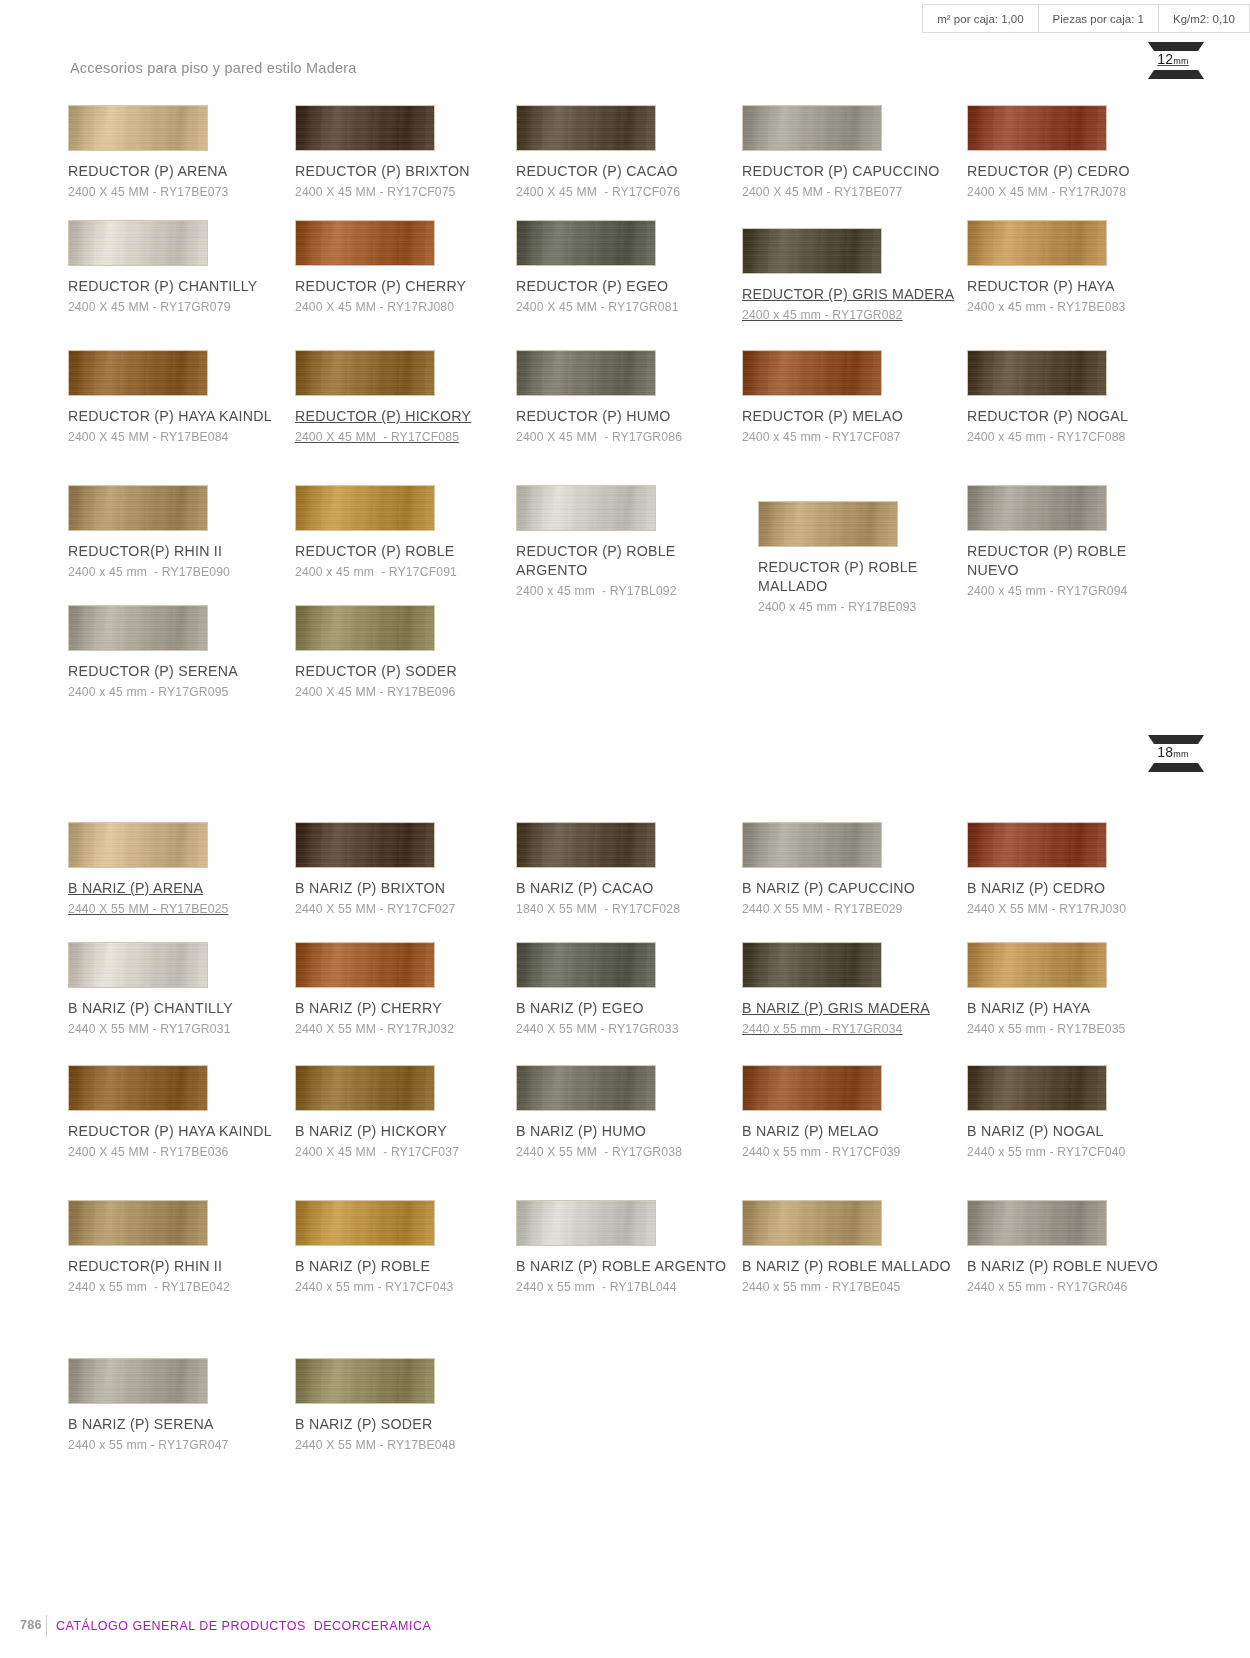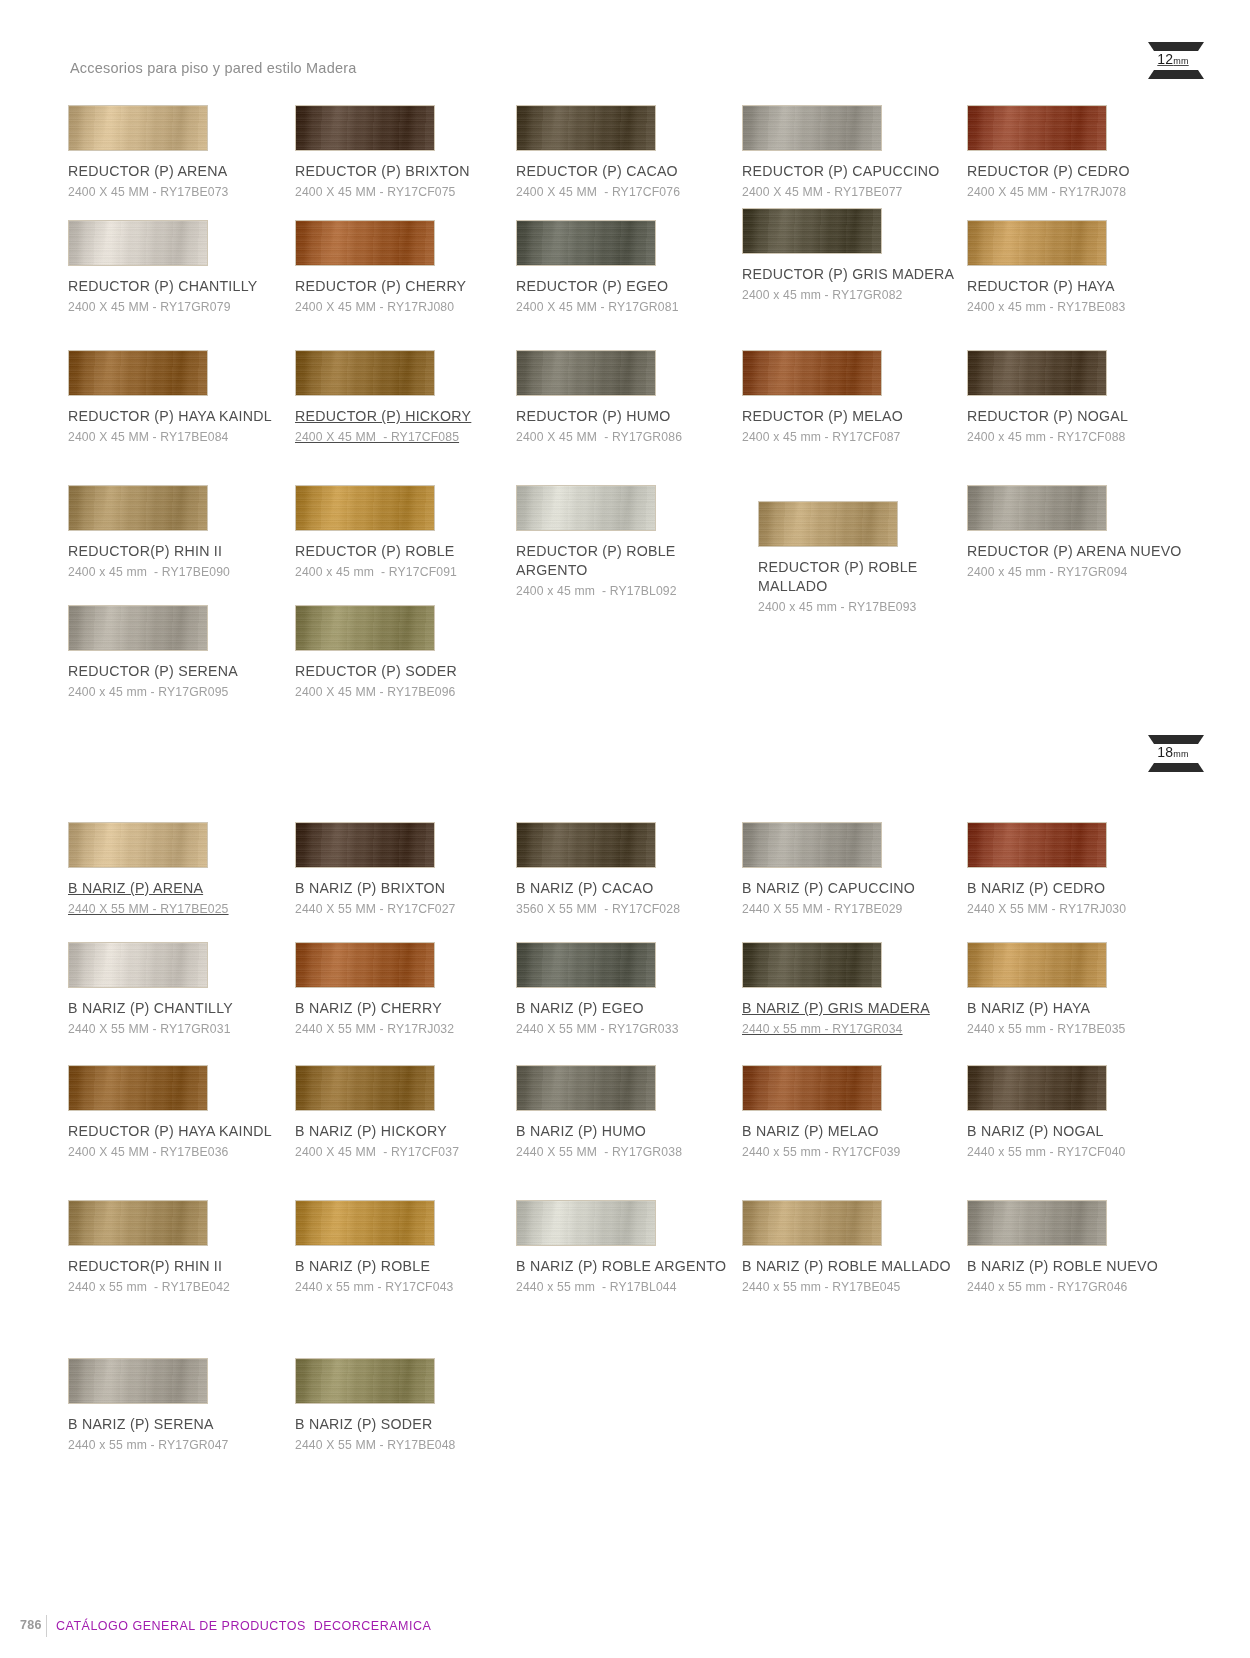--- a/index.html
+++ b/index.html
@@ -112,20 +112,25 @@
     white-space:pre;
   }
 </style>
 </head>
 <body>
 
 <div class="page">
 
   <div class="header">
     <div class="subtitle">Accesorios para piso y pared estilo Madera</div>
+    <div class="specbar">
+      <div class="cell">m² por caja: 1,00</div>
+      <div class="cell">Piezas por caja:  1</div>
+      <div class="cell">Kg/m2: 0,10</div>
+    </div>
   </div>
 
   <div class="thickmark" id="mark-12" style="left:1148px;top:42px;text-decoration:underline;">
     <div class="bar top"></div>
     <div class="val"><span>12</span><span class="u">mm</span></div>
     <div class="bar bottom"></div>
   </div>
 
   <div class="thickmark" id="mark-18" style="left:1148px;top:735px;">
     <div class="bar top"></div>
@@ -191,21 +196,21 @@
         <div class="pspec">2400 X 45 MM - RY17RJ080</div>
       </div>
       <div class="cellitem" style="left: 516px; top: 220px;">
         <div class="swatch" style="background: linear-gradient(100deg, rgb(55, 57, 45) 0%, rgb(117, 119, 107) 28%, rgb(91, 93, 81) 55%, rgb(71, 73, 61) 78%, rgb(106, 108, 96) 100%);">
           <div class="grain"></div>
           <div class="grain2"></div>
         </div>
         <div class="pname">REDUCTOR (P) EGEO</div>
         <div class="pspec">2400 X 45 MM - RY17GR081</div>
       </div>
-      <div class="cellitem" style="left: 742px; top: 208px;">
+      <div class="cellitem" style="left: 742px; top: 228px; text-decoration: underline;">
         <div class="swatch" style="background: linear-gradient(100deg, rgb(41, 35, 15) 0%, rgb(103, 97, 77) 28%, rgb(77, 71, 51) 55%, rgb(57, 51, 31) 78%, rgb(92, 86, 66) 100%);">
           <div class="grain"></div>
           <div class="grain2"></div>
         </div>
         <div class="pname">REDUCTOR (P) GRIS MADERA</div>
         <div class="pspec">2400 x 45 mm - RY17GR082</div>
       </div>
       <div class="cellitem" style="left: 967px; top: 220px;">
         <div class="swatch" style="background: linear-gradient(100deg, rgb(151, 107, 38) 0%, rgb(213, 169, 100) 28%, rgb(187, 143, 74) 55%, rgb(167, 123, 54) 78%, rgb(202, 158, 89) 100%);">
           <div class="grain"></div>
@@ -284,21 +289,21 @@
           <div class="grain2"></div>
         </div>
         <div class="pname">REDUCTOR (P) ROBLE MALLADO</div>
         <div class="pspec">2400 x 45 mm - RY17BE093</div>
       </div>
       <div class="cellitem" style="left: 967px; top: 485px;">
         <div class="swatch" style="background: linear-gradient(100deg, rgb(119, 114, 102) 0%, rgb(181, 176, 164) 28%, rgb(155, 150, 138) 55%, rgb(135, 130, 118) 78%, rgb(170, 165, 153) 100%);">
           <div class="grain"></div>
           <div class="grain2"></div>
         </div>
-        <div class="pname">REDUCTOR (P) ARENA NUEVO</div>
+        <div class="pname">REDUCTOR (P) ROBLE NUEVO</div>
         <div class="pspec">2400 x 45 mm - RY17GR094</div>
       </div>
       <div class="cellitem" style="left: 68px; top: 605px;">
         <div class="swatch" style="background: linear-gradient(100deg, rgb(132, 126, 114) 0%, rgb(194, 188, 176) 28%, rgb(168, 162, 150) 55%, rgb(148, 142, 130) 78%, rgb(183, 177, 165) 100%);">
           <div class="grain"></div>
           <div class="grain2"></div>
         </div>
         <div class="pname">REDUCTOR (P) SERENA</div>
         <div class="pspec">2400 x 45 mm - RY17GR095</div>
       </div>
@@ -328,21 +333,21 @@
         </div>
         <div class="pname">B NARIZ (P) BRIXTON</div>
         <div class="pspec">2440 X 55 MM - RY17CF027</div>
       </div>
       <div class="cellitem" style="left: 516px; top: 822px;">
         <div class="swatch" style="background: linear-gradient(100deg, rgb(45, 33, 12) 0%, rgb(107, 95, 74) 28%, rgb(81, 69, 48) 55%, rgb(61, 49, 28) 78%, rgb(96, 84, 63) 100%);">
           <div class="grain"></div>
           <div class="grain2"></div>
         </div>
         <div class="pname">B NARIZ (P) CACAO</div>
-        <div class="pspec">3560 X 55 MM  - RY17CF028</div>
+        <div class="pspec">1840 X 55 MM  - RY17CF028</div>
       </div>
       <div class="cellitem" style="left: 742px; top: 822px;">
         <div class="swatch" style="background: linear-gradient(100deg, rgb(122, 118, 108) 0%, rgb(184, 180, 170) 28%, rgb(158, 154, 144) 55%, rgb(138, 134, 124) 78%, rgb(173, 169, 159) 100%);">
           <div class="grain"></div>
           <div class="grain2"></div>
         </div>
         <div class="pname">B NARIZ (P) CAPUCCINO</div>
         <div class="pspec">2440 X 55 MM - RY17BE029</div>
       </div>
       <div class="cellitem" style="left: 967px; top: 822px;">

